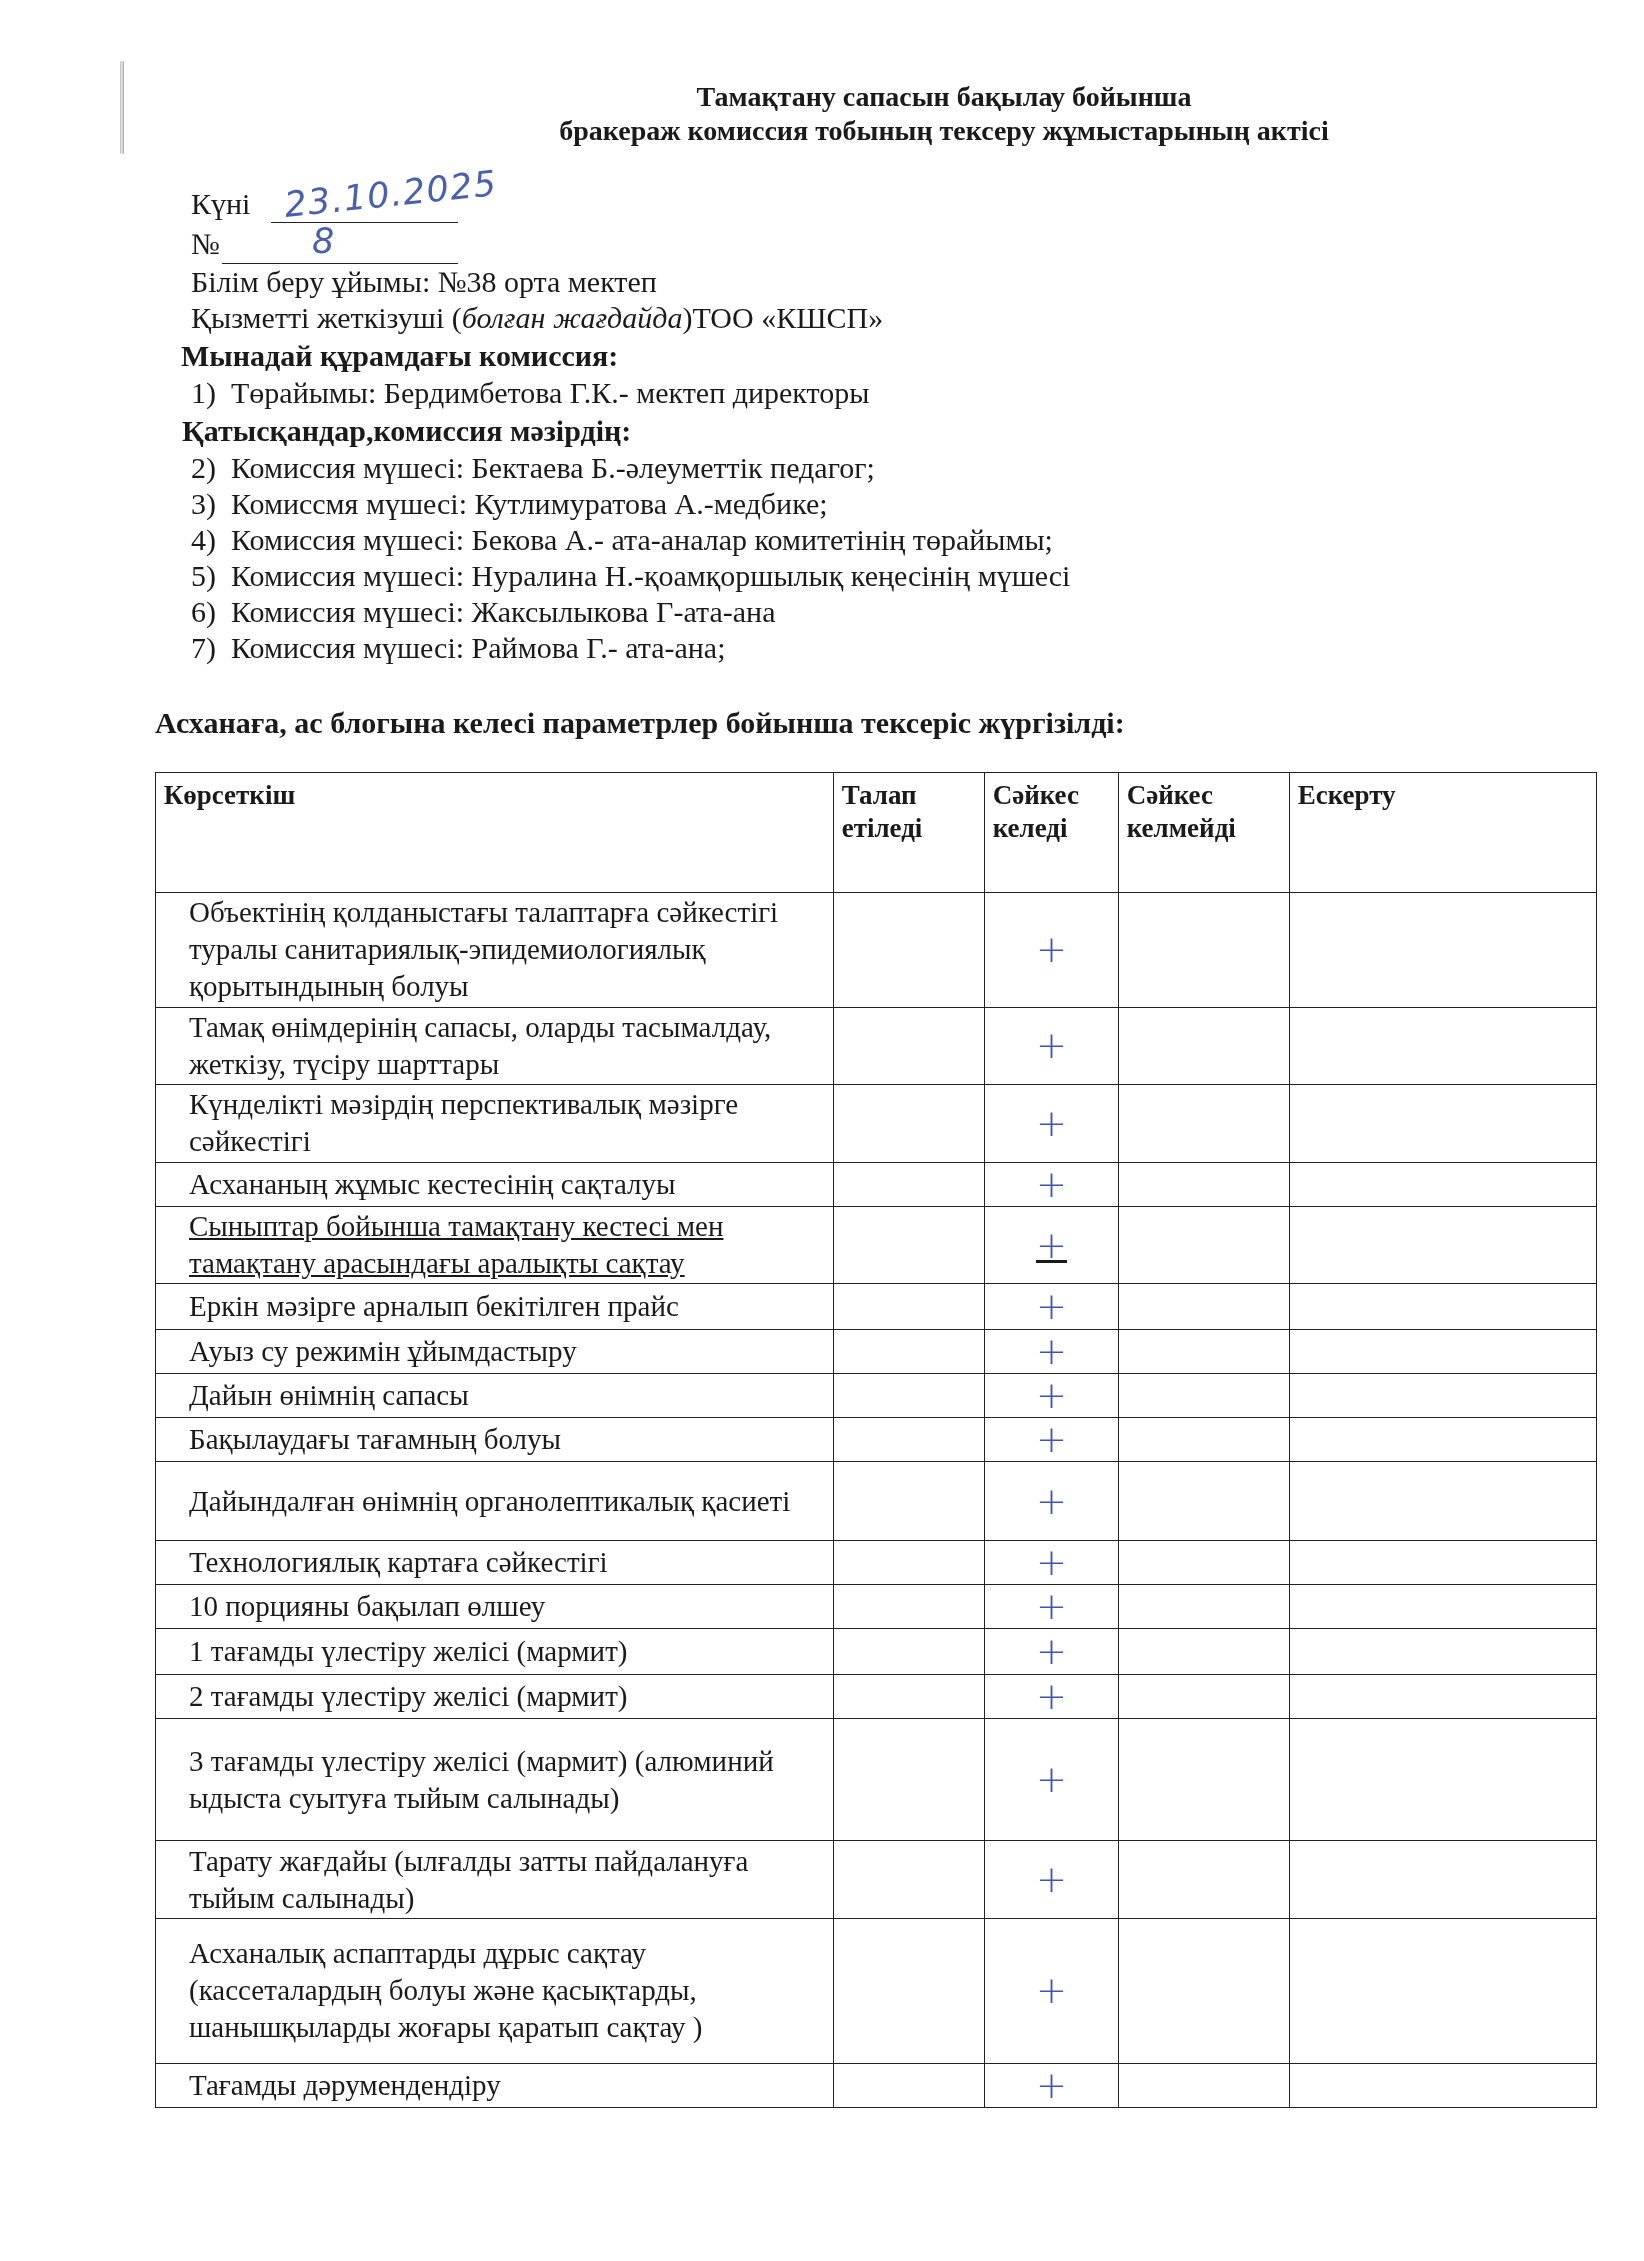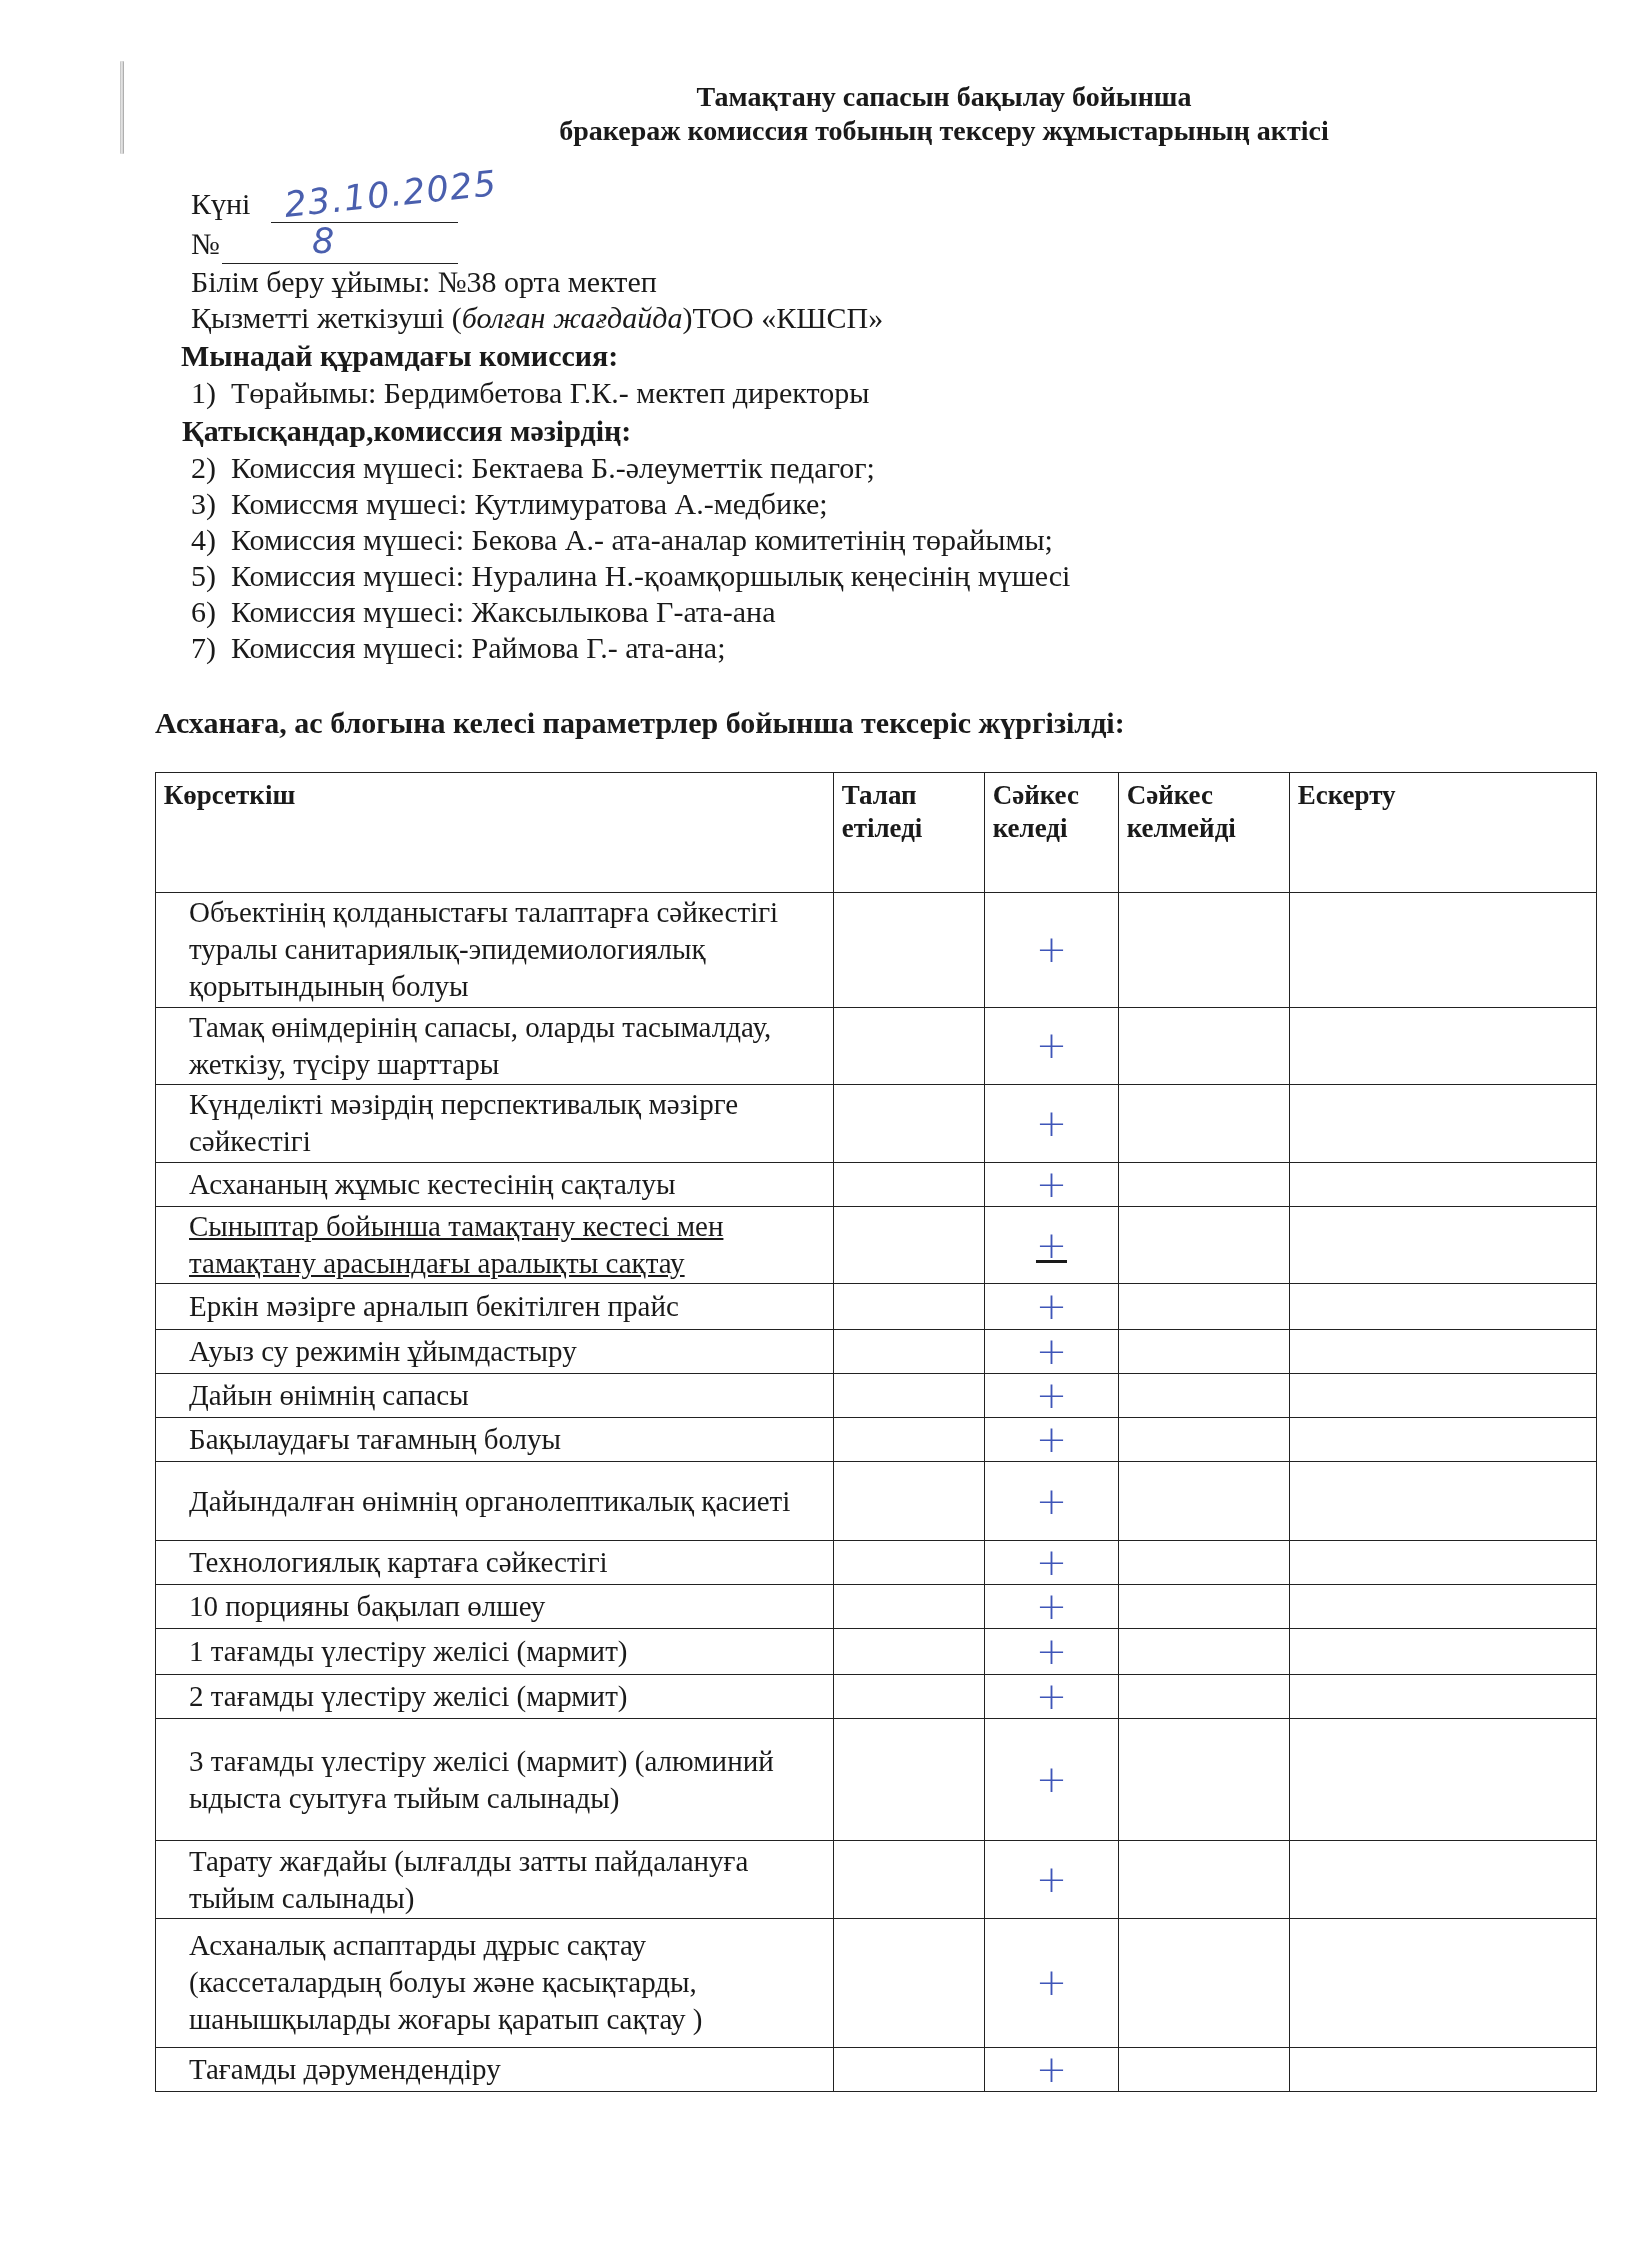--- a/index.html
+++ b/index.html
@@ -200,21 +200,21 @@
         <td class="plus"></td>
         <td class="plus"></td>
       </tr>
       <tr class="row" style="height: 71px;">
         <td class="ind">Тарату жағдайы (ылғалды затты пайдалануға тыйым салынады)</td>
         <td class="plus"></td>
         <td class="plus">+</td>
         <td class="plus"></td>
         <td class="plus"></td>
       </tr>
-      <tr class="row" style="height: 129px;">
+      <tr class="row" style="height: 145px;">
         <td class="ind">Асханалық аспаптарды дұрыс сақтау (кассеталардың болуы және қасықтарды, шанышқыларды жоғары қаратып сақтау )</td>
         <td class="plus"></td>
         <td class="plus">+</td>
         <td class="plus"></td>
         <td class="plus"></td>
       </tr>
       <tr class="row" style="height: 40px;">
         <td class="ind">Тағамды дәрумендендіру</td>
         <td class="plus"></td>
         <td class="plus">+</td>

